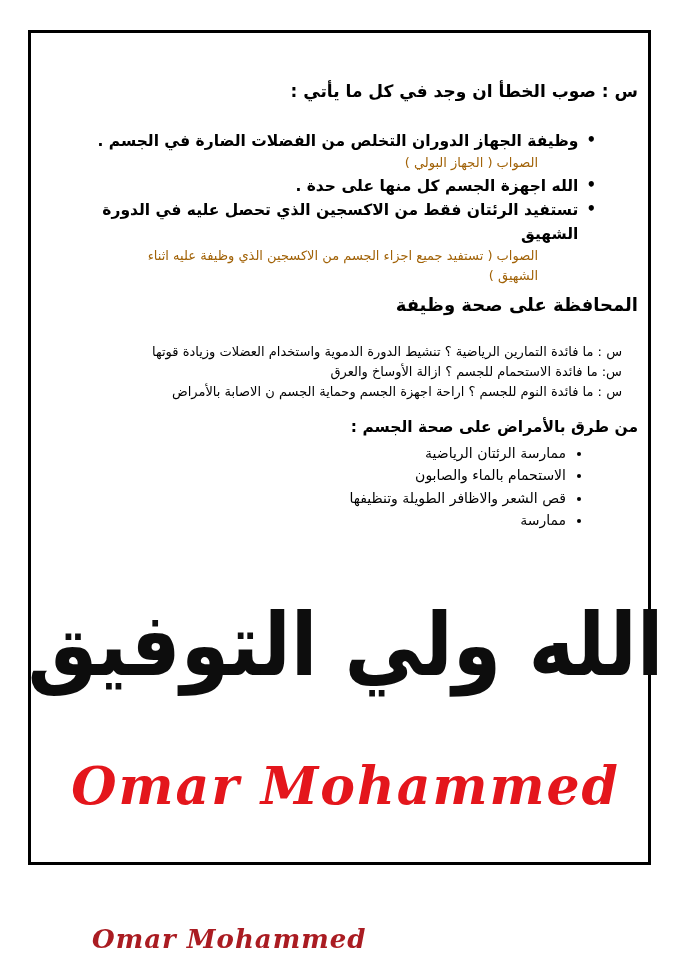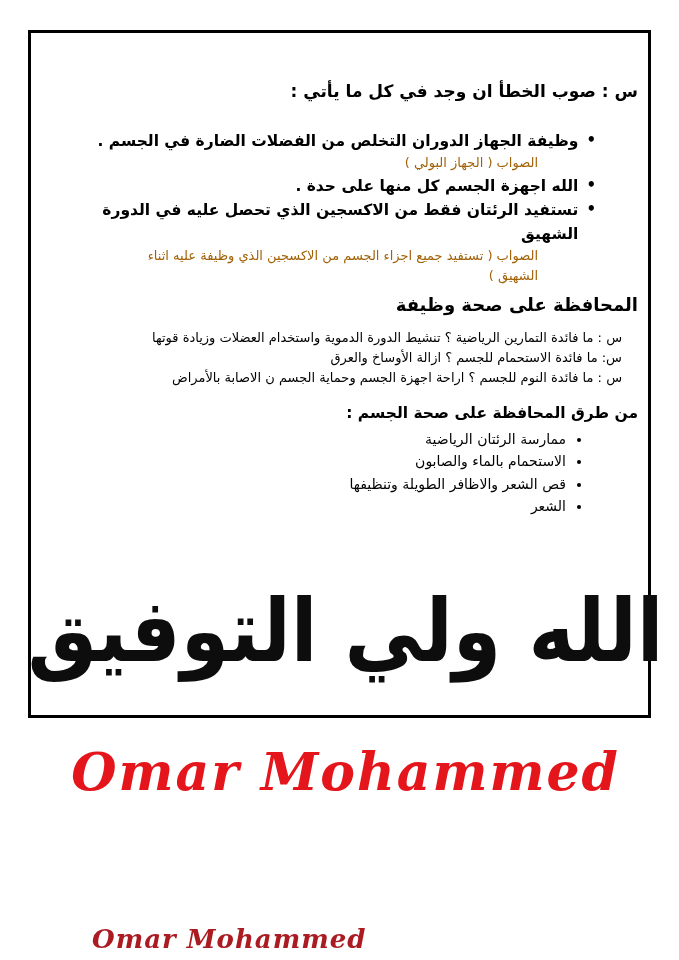--- a/index.html
+++ b/index.html
@@ -2,21 +2,21 @@
 <html lang="ar"><head>
 <meta charset="utf-8">
 <style>
   html,body{margin:0;padding:0;}
   body{
     width:679px;height:960px;overflow:hidden;background:#ffffff;
     font-family:"DejaVu Sans",sans-serif;color:#000;
     position:relative;
   }
   .sheet{
-    position:absolute;left:28px;top:30px;width:623px;height:688px;
+    position:absolute;left:28px;top:30px;width:623px;height:835px;
     border:3px solid #000;box-sizing:border-box;
     direction:rtl;text-align:right;
     padding:46px 10px 0 22px;
   }
   .title{
     font-size:17px;font-weight:bold;margin:0 0 24px 0;line-height:1.5;
   }
   .err-item .stmt{
     display:flex;align-items:flex-start;
     font-size:15.5px;font-weight:bold;line-height:1.55;
@@ -26,21 +26,21 @@
     font-size:15px;margin-left:8px;line-height:1.55;
   }
   .err-item .corr{
     color:#a16207;font-size:13px;line-height:1.5;
     padding:0 100px 2px 60px;
   }
   .section-heading{
     font-size:18px;font-weight:bold;margin-top:4px;line-height:1.5;
   }
   .qa{
-    margin-top:10px;font-size:13px;line-height:1.55;padding:0 16px 0 6px;
+    margin-top:24px;font-size:13px;line-height:1.55;padding:0 16px 0 6px;
   }
   .methods-heading{
     font-size:15.5px;font-weight:bold;margin-top:14px;line-height:1.5;
   }
   ul.methods{
     margin:2px 0 0 0;padding:0 72px 0 0;list-style:disc;
   }
   ul.methods li{
     font-size:14px;line-height:1.6;
   }
@@ -100,27 +100,27 @@
     </div>
 
     <div class="section-heading">المحافظة على صحة وظيفة</div>
 
     <div class="qa">
       <div class="qa-line">س : ما فائدة التمارين الرياضية ؟ تنشيط الدورة الدموية واستخدام العضلات وزيادة قوتها</div>
       <div class="qa-line">س: ما فائدة الاستحمام للجسم ؟ ازالة الأوساخ والعرق</div>
       <div class="qa-line">س : ما فائدة النوم للجسم ؟ اراحة اجهزة الجسم وحماية الجسم ن الاصابة بالأمراض</div>
     </div>
 
-    <div class="methods-heading">من طرق المحافظة على صحة الجسم :</div>
+    <div class="methods-heading">من طرق بالأمراض على صحة الجسم :</div>
 
     <ul class="methods">
       <li>ممارسة الرئتان الرياضية</li>
       <li>الاستحمام بالماء والصابون</li>
       <li>قص الشعر والاظافر الطويلة وتنظيفها</li>
-      <li>الشعر</li>
+      <li>ممارسة</li>
     </ul>
 
     <div class="calligraphy">الله ولي التوفيق</div>
 
     <div class="signature-main">Omar Mohammed</div>
 
   </div>
 
   <div class="footer-sig">Omar Mohammed</div>
 

